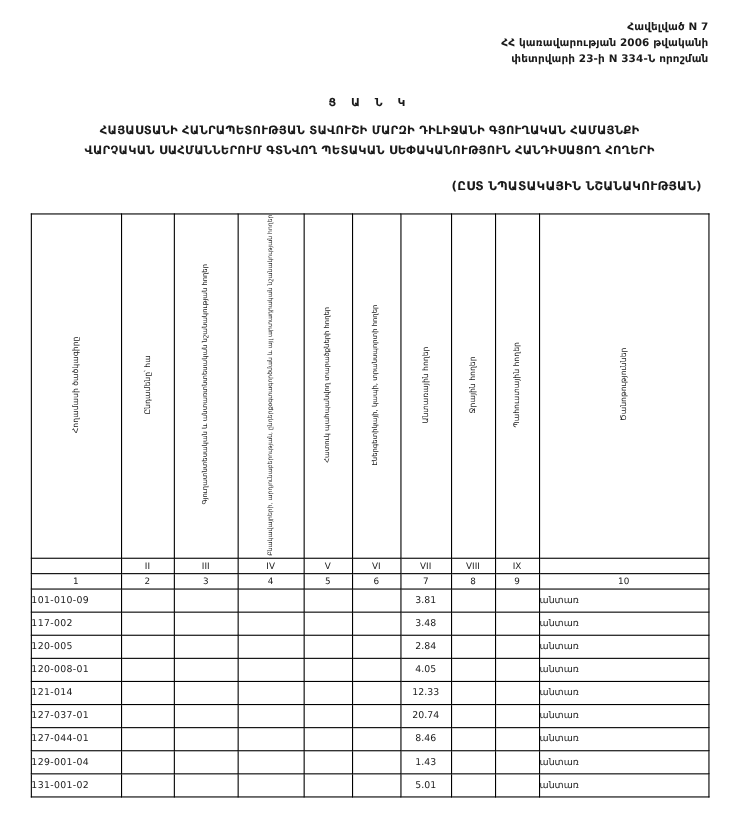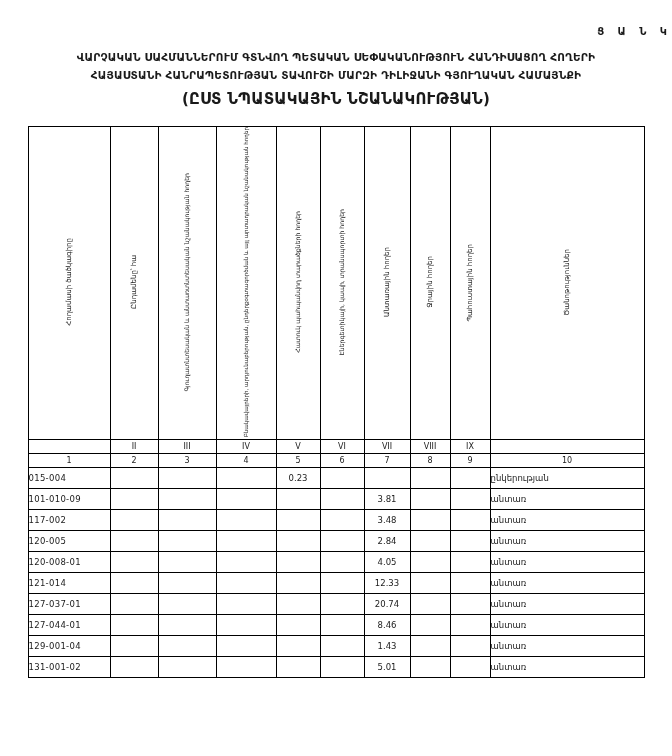--- a/index.html
+++ b/index.html
@@ -24,39 +24,39 @@
   }
   .header-block {
     text-align: right;
     margin: 18px 28px 0 0;
     font-size: 9.5px;
     font-weight: bold;
     line-height: 1.55;
     letter-spacing: 0.1px;
   }
   .doc-kind {
-    text-align: right;
+    text-align: center;
     font-size: 10px;
     letter-spacing: 5px;
     font-weight: bold;
     margin-top: 26px;
   }
   .title-block {
     text-align: center;
     margin: 12px 34px 0 34px;
     font-size: 10.5px;
     font-weight: bold;
     line-height: 1.7;
     letter-spacing: 0.2px;
   }
   .subtitle {
-    text-align: center;
-    font-size: 15px;
-    font-weight: bold;
-    margin-top: 2px;
+    text-align: right;
+    font-size: 11px;
+    font-weight: bold;
+    margin-top: 14px;
   }
 
   
   table.main {
     border-collapse: collapse;
     margin: 14px auto 0 auto;
     width: 616px;
     table-layout: fixed;
     font-size: 8px;
   }
@@ -103,26 +103,31 @@
     padding-left: 4px;
     text-align: left;
     font-size: 7.5px;
   }
 </style>
 </head>
 <body>
 
 <div class="page">
 
+  <div class="header-block">
+    <div>Հավելված N 7</div>
+    <div>ՀՀ կառավարության 2006 թվականի</div>
+    <div>փետրվարի 23-ի N 334-Ն որոշման</div>
+  </div>
 
   <div class="doc-kind">Ց Ա Ն Կ</div>
 
   <div class="title-block">
+    <div>ՀԱՅԱՍՏԱՆԻ ՀԱՆՐԱՊԵՏՈՒԹՅԱՆ ՏԱՎՈՒՇԻ ՄԱՐԶԻ ԴԻԼԻՋԱՆԻ ԳՅՈՒՂԱԿԱՆ  ՀԱՄԱՅՆՔԻ</div>
     <div>ՎԱՐՉԱԿԱՆ ՍԱՀՄԱՆՆԵՐՈՒՄ  ԳՏՆՎՈՂ  ՊԵՏԱԿԱՆ ՍԵՓԱԿԱՆՈՒԹՅՈՒՆ  ՀԱՆԴԻՍԱՑՈՂ ՀՈՂԵՐԻ</div>
-    <div>ՀԱՅԱՍՏԱՆԻ ՀԱՆՐԱՊԵՏՈՒԹՅԱՆ ՏԱՎՈՒՇԻ ՄԱՐԶԻ ԴԻԼԻՋԱՆԻ ԳՅՈՒՂԱԿԱՆ  ՀԱՄԱՅՆՔԻ</div>
     <div class="subtitle">(ԸՍՏ ՆՊԱՏԱԿԱՅԻՆ ՆՇԱՆԱԿՈՒԹՅԱՆ)</div>
   </div>
 
   <table class="main">
     <colgroup>
       <col style="width:82px">
       <col style="width:48px">
       <col style="width:58px">
       <col style="width:60px">
       <col style="width:44px">
@@ -169,32 +174,20 @@
       <td>6</td>
       <td>7</td>
       <td>8</td>
       <td>9</td>
       <td>10</td>
     </tr>
 
     </tbody>
       <tbody id="rows-body">
         <tr class="data">
-          <td class="code">015-004</td>
-          <td class="num"></td>
-          <td class="num"></td>
-          <td class="num"></td>
-          <td class="num">0.23</td>
-          <td class="num"></td>
-          <td class="num"></td>
-          <td class="num"></td>
-          <td class="num"></td>
-          <td class="note">ընկերության</td>
-        </tr>
-        <tr class="data">
           <td class="code">101-010-09</td>
           <td class="num"></td>
           <td class="num"></td>
           <td class="num"></td>
           <td class="num"></td>
           <td class="num"></td>
           <td class="num">3.81</td>
           <td class="num"></td>
           <td class="num"></td>
           <td class="note">անտառ</td>

